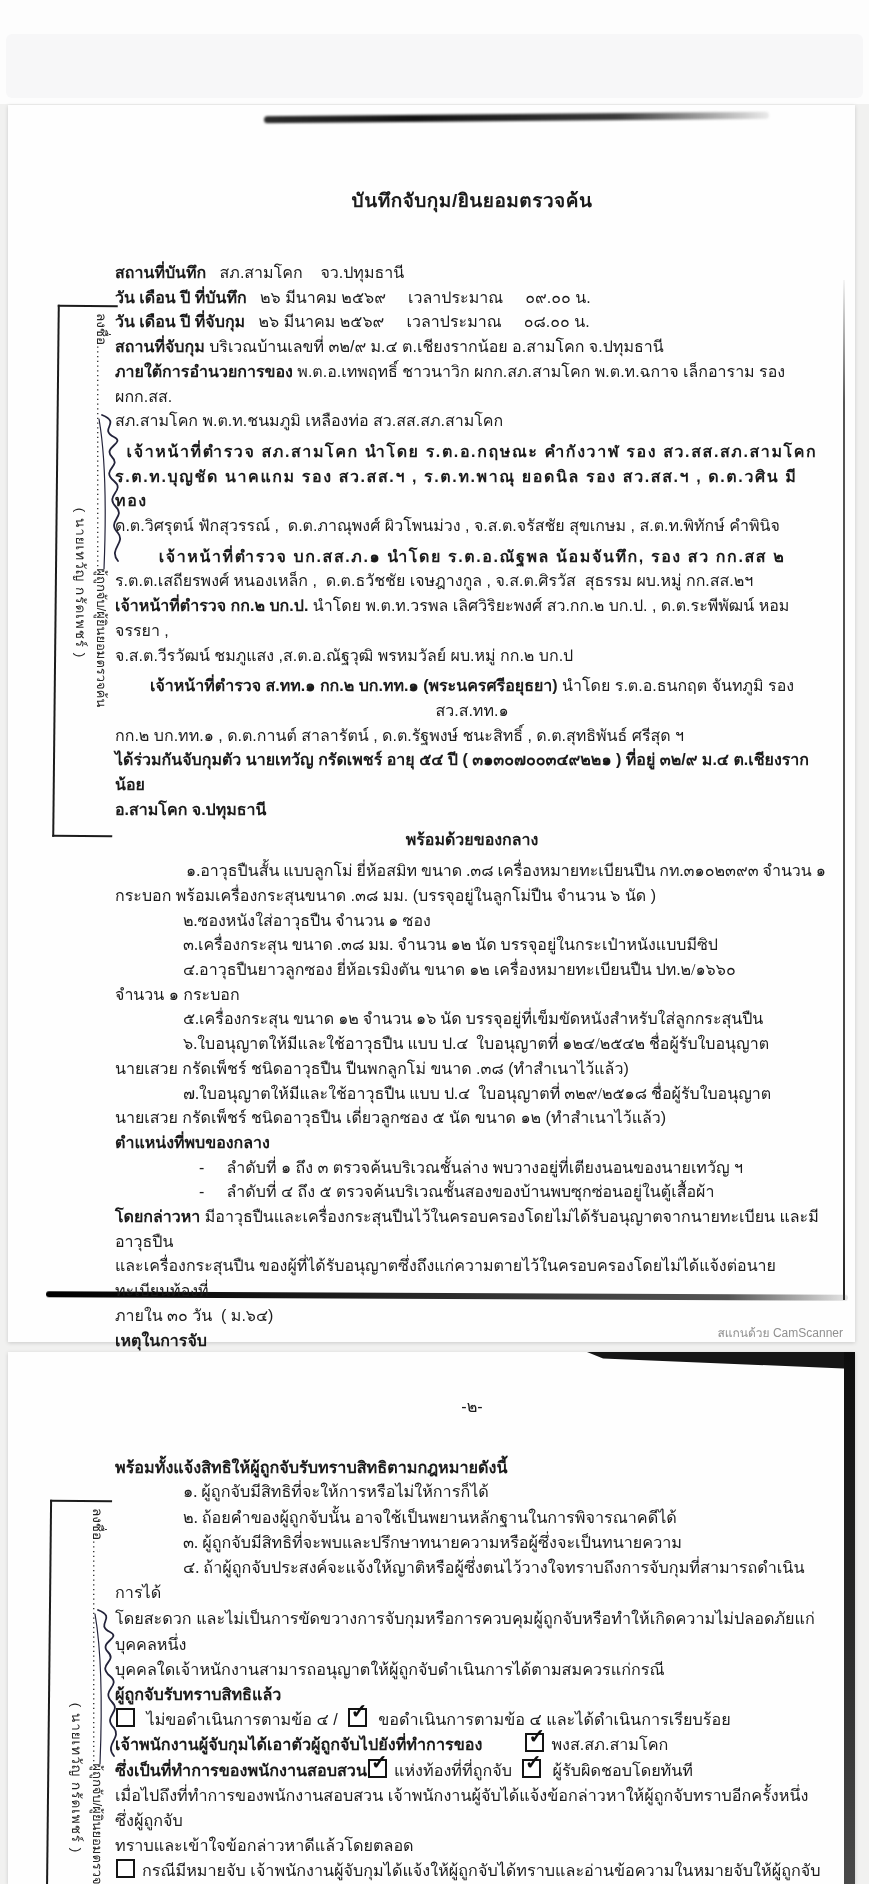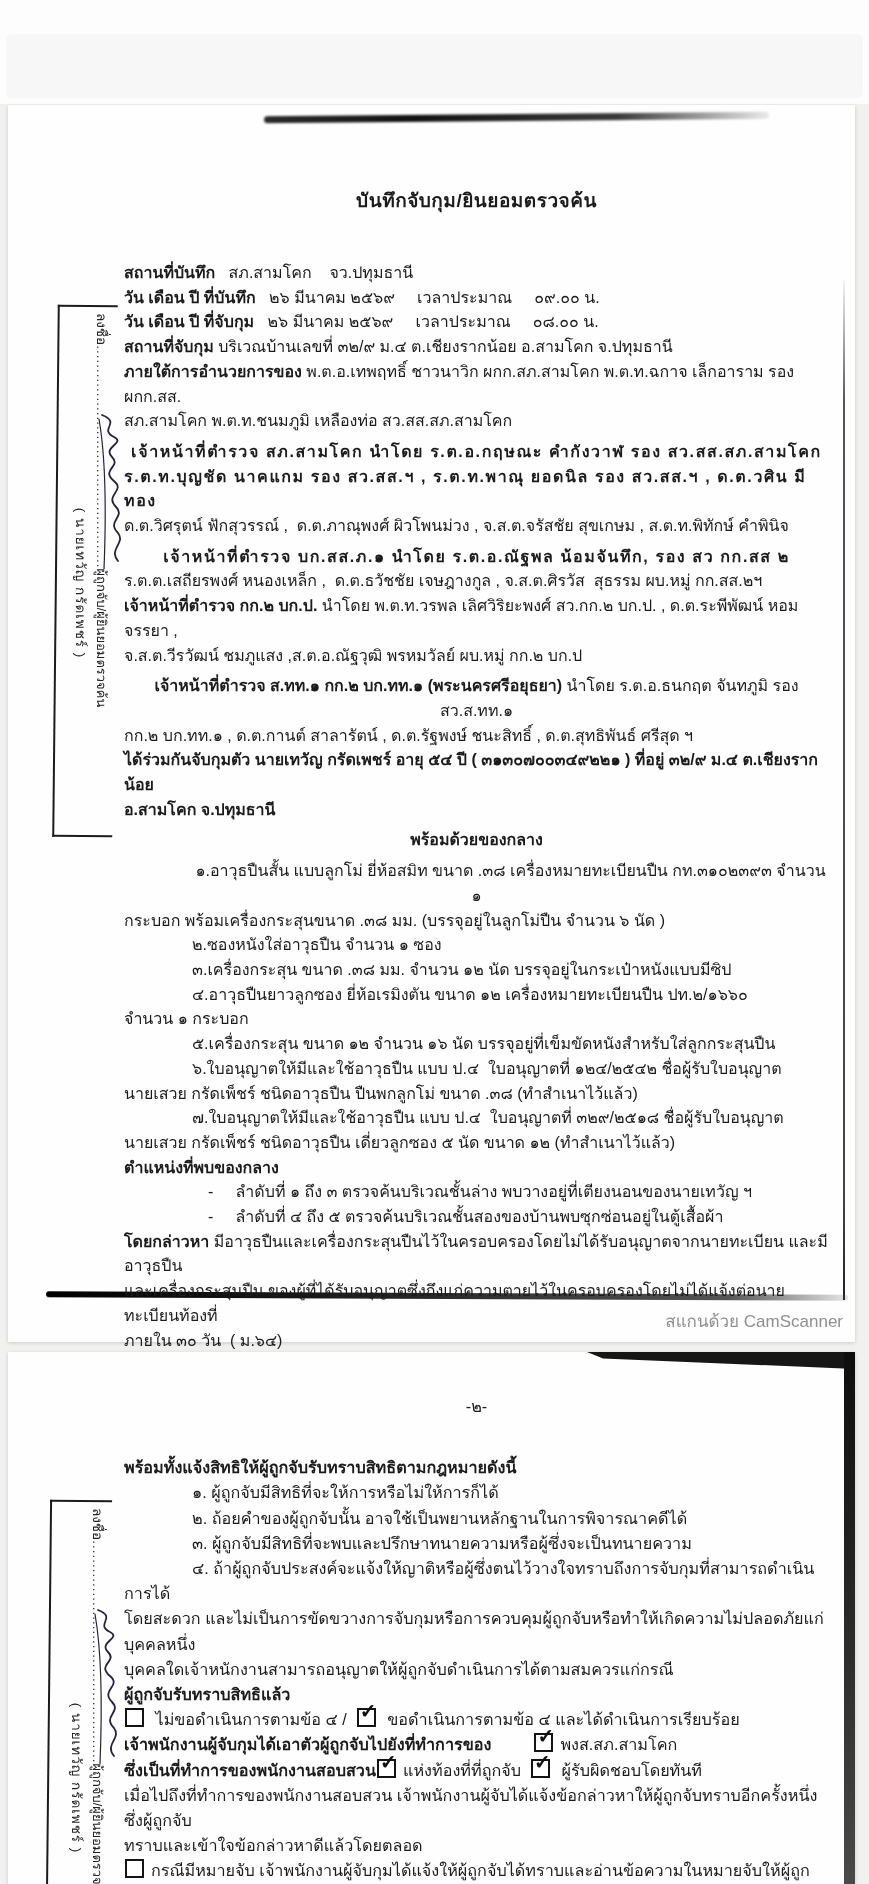--- a/index.html
+++ b/index.html
@@ -10,26 +10,26 @@
     color:#1b1b1b;
   }
   .top-white{position:absolute;left:0;top:0;width:869px;height:104px;background:#fdfdfd;}
   .top-band{position:absolute;left:6px;top:34px;width:857px;height:64px;background:#f7f7f8;border-radius:6px;}
   .paper{
     position:absolute;left:8px;width:847px;background:#fefefe;
     box-shadow:0 1px 4px rgba(0,0,0,.16);
   }
   #paper1{top:105px;height:1237px;}
   #paper2{top:1352px;height:532px;}
-  .content{position:relative;padding:0 26px 0 107px;white-space:pre-wrap;margin-left:9px;}
+  .content{position:relative;padding:0 26px 0 107px;white-space:pre-wrap;}
   .doc-title{font-weight:bold;font-size:19px;text-align:center;padding-top:44px;margin-bottom:10px;letter-spacing:.5px;}
   .ln{line-height:24.7px;min-height:24.7px;font-size:16px;}
   #paper2 .ln{line-height:25.2px;min-height:25.2px;font-size:16.2px;}
   .ln b{font-weight:bold;}
-  .ind{text-indent:68px;}
+  .ind{text-indent:68px;font-family:Liberation Serif, serif;}
   .dash{text-indent:84px;}
   .center{text-align:center;text-indent:0;}
   .right{text-align:right;font-weight:bold;}
   .wide{font-weight:bold;letter-spacing:1.6px;}
   .mt1{margin-top:6px;text-align:center;}
   .mt2{margin-top:11px;}
   .pgnum{font-size:14px;padding-top:6px;}
   .cb{
     display:inline-block;width:15px;height:15px;border:2px solid #141414;
     vertical-align:-2px;margin:0 7px 0 1px;position:relative;background:#fff;
@@ -46,21 +46,21 @@
   }
   .edge-right1{position:absolute;left:835px;top:175px;width:2px;height:1020px;
     background:linear-gradient(to bottom,rgba(70,70,70,.05),#555 12%,#444 90%,#222);}
   .edge-bottom1{position:absolute;left:38px;top:1188px;width:802px;height:6px;border-radius:3px;
     background:linear-gradient(to right,#000,#1a1a1a 35%,#555 85%,rgba(90,90,90,.15));
     transform:rotate(.25deg);filter:blur(.4px);}
   .corner2{position:absolute;right:0;top:0;width:268px;height:17px;background:#161616;
     clip-path:polygon(0 0,100% 0,100% 100%,6% 38%);}
   .edge-right2{position:absolute;right:0;top:0;width:11px;height:100%;
     background:linear-gradient(to bottom,#0e0e0e,#2c2c2c 55%,#4a4a4a);}
-  .watermark{position:absolute;right:12px;bottom:8px;font-size:17px;color:#8f8f8f;}
+  .watermark{position:absolute;right:12px;bottom:0;font-size:12px;color:#8f8f8f;}
   
   .bracket{position:absolute;border:2px solid #1c1c1c;border-right:none;background:transparent;}
   #bracket1{left:47px;top:200px;width:58px;height:528px;transform:rotate(.6deg);}
   #bracket2{left:40px;top:148px;width:60px;height:400px;border-bottom:none;transform:rotate(.6deg);}
   .mside{position:absolute;width:540px;transform:rotate(90deg);transform-origin:0 0;}
   .mside .srow{font-size:13.5px;line-height:21px;white-space:nowrap;color:#222;}
   .mside .srow.name{text-align:center;letter-spacing:1px;}
   .sig-svg{position:absolute;left:96px;top:-16px;}
   .dots{letter-spacing:1px;color:#333;}
   .role{font-size:13px;}

